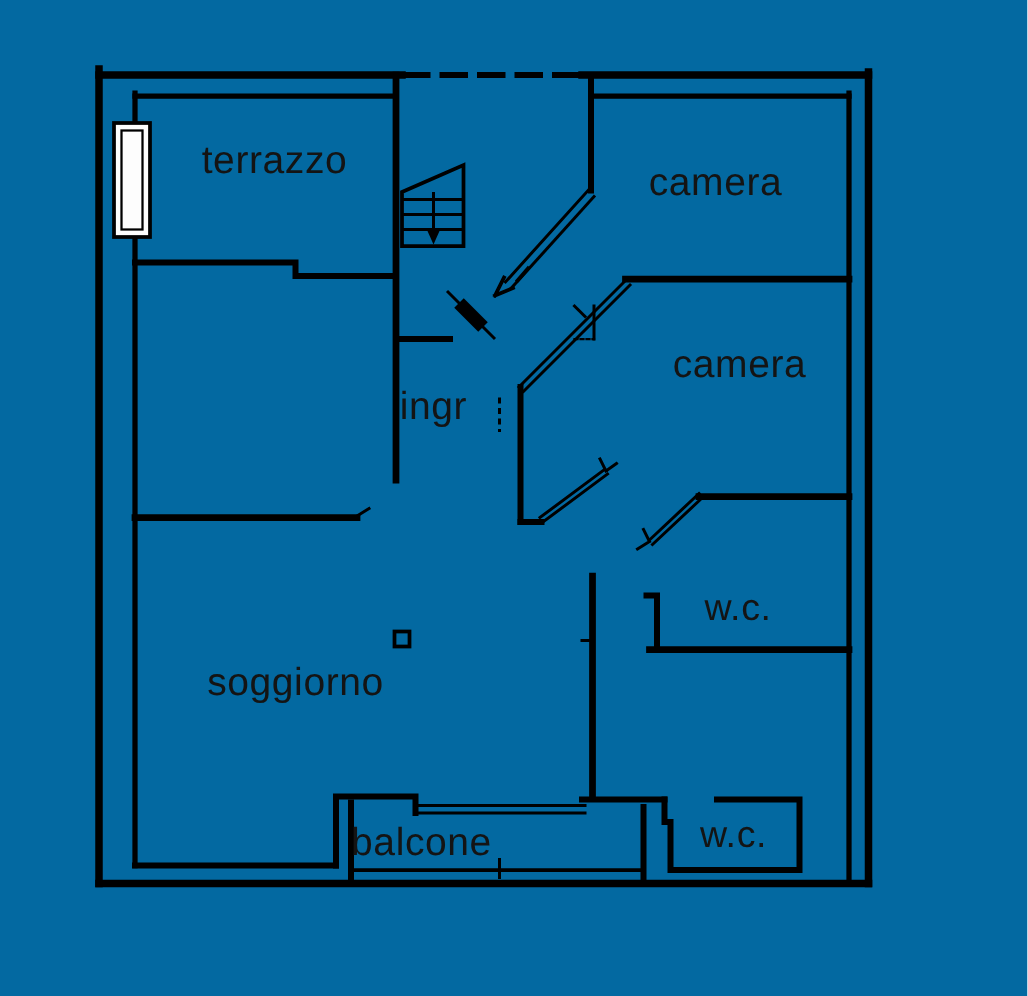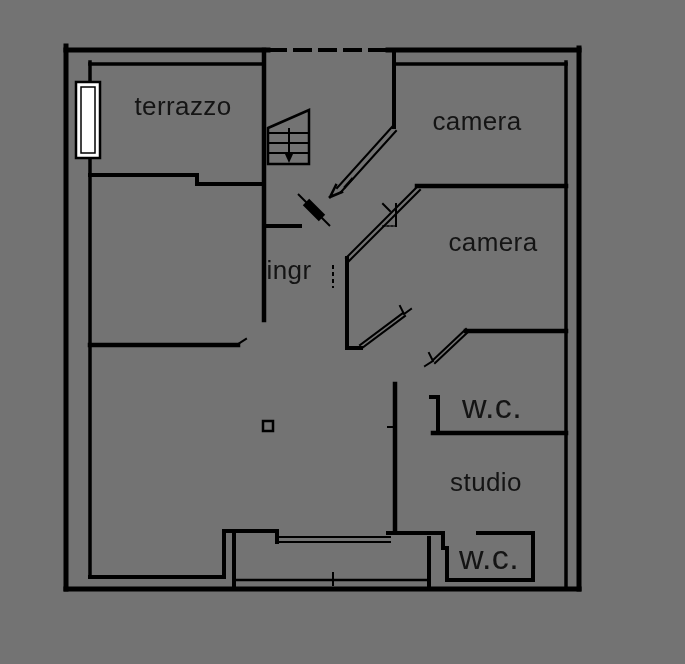--- a/index.html
+++ b/index.html
@@ -1,28 +1,28 @@
 <!DOCTYPE html>
 <html><head>
 <meta charset="utf-8">
 <style>
   html,body{margin:0;padding:0;background:#ffffff;}
   body{width:685px;height:664px;position:relative;font-family:"Liberation Sans",sans-serif;}
-  .plan-wrap{position:absolute;inset:0;background:#737373;filter:blur(0.35px);}
+  .plan-wrap{position:absolute;inset:0;background:#0369a1;filter:blur(0.35px);}
   svg{position:absolute;left:0;top:0;}
   .room-label{
     position:absolute;
     transform:translate(-50%,-50%);
     font-size:26px;
     color:#141414;
     letter-spacing:0.4px;
     white-space:nowrap;
     line-height:1;
   }
-  .room-label.small{font-size:34px;}
+  .room-label.small{font-size:25px;}
 </style>
 </head>
 <body>
 
 <div class="plan-wrap">
 
   <svg width="685" height="664" viewBox="0 0 685 664" fill="none" stroke="#000">
 
     <g stroke-width="5" stroke-linecap="square">
       <path d="M66,50 H268"></path>
@@ -113,17 +113,18 @@
     </g>
 
     <rect x="263" y="421" width="10" height="10" stroke-width="2.5"></rect>
     <path d="M333,265 V288" stroke-width="2" stroke-dasharray="4 3"></path>
   </svg>
 
   <div class="room-label" style="left:183px;top:106px">terrazzo</div>
   <div class="room-label" style="left:477px;top:121px">camera</div>
   <div class="room-label" style="left:493px;top:242px">camera</div>
   <div class="room-label" style="left:289px;top:270px">ingr</div>
+  <div class="room-label" style="left:197px;top:454px">soggiorno</div>
   <div class="room-label small" style="left:492px;top:406px">w.c.</div>
-  <div class="room-label" style="left:486px;top:482px">studio</div>
   <div class="room-label small" style="left:489px;top:557px">w.c.</div>
+  <div class="room-label" style="left:281px;top:561px">balcone</div>
 
 </div>
 
 </body></html>

